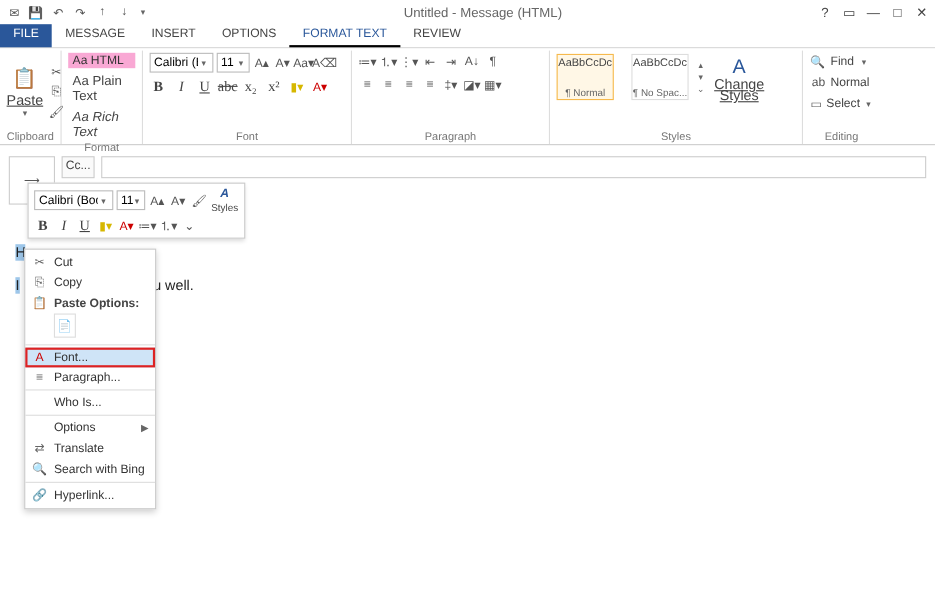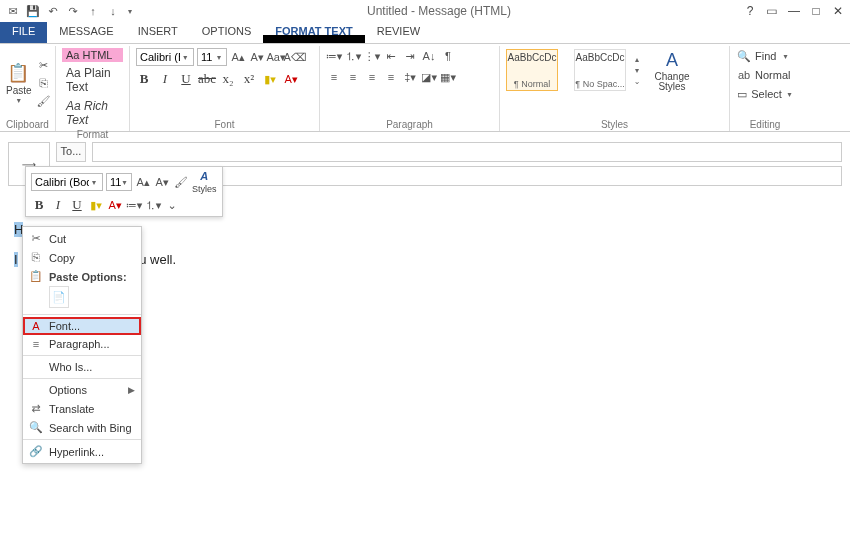--- a/index.html
+++ b/index.html
@@ -8,30 +8,30 @@
 .titlebar { height: 22px; display: flex; align-items: center; padding: 0 4px; }
 .qa { display: flex; gap: 2px; }
 .qa-btn { width: 18px; height: 18px; display: flex; align-items: center; justify-content: center; color: #555; }
 .title { flex: 1; text-align: center; color: #666; font-size: 12px; }
 .winctrl { display: flex; gap: 6px; }
 .winctrl span { width: 16px; text-align: center; color: #444; font-size: 12px; }
 
 .tabs { display: flex; align-items: stretch; height: 22px; border-bottom: 1px solid #ccc; background: #fff; }
 .tab { padding: 3px 12px; font-size: 11px; color: #444; cursor: pointer; }
 .tab.file { background: #2a579a; color: #fff; }
-.tab.active { color: #2a579a; border-bottom: 8px solid #000000; font-weight: bold; }
+.tab.active { color: #2a579a; border-bottom: 2px solid #000000; }
 
 .ribbon { display: flex; height: 88px; border-bottom: 1px solid #ccc; background: #fff; padding-top: 2px; }
 .group { border-right: 1px solid #ddd; padding: 2px 6px 1px 6px; display: flex; flex-direction: column; justify-content: space-between; }
 .group-label { text-align: center; color: #777; font-size: 10px; padding-top: 1px; }
 .group-body { display: flex; gap: 4px; flex: 1; }
 
 .big-btn { display: flex; flex-direction: column; align-items: center; justify-content: center; width: 36px; }
 .big-icon { width: 24px; height: 24px; display: flex; align-items: center; justify-content: center; font-size: 18px; }
-.small-label { font-size: 10px; color: #444; }
+.small-label { font-size: 13px; color: #444; text-decoration: underline; }
 
 .vstack { display: flex; flex-direction: column; gap: 2px; justify-content: center; }
 .hstack { display: flex; align-items: center; gap: 3px; }
 .icon-sm { width: 16px; height: 16px; display: flex; align-items: center; justify-content: center; color: #555; font-size: 11px; }
 
 .fmt-hl { background: #f9a8d4; padding: 1px 4px; color: #333; font-size: 11px; }
 .fmt-opt { padding: 1px 4px; font-size: 12px; color: #444; }
 
 .combo { border: 1px solid #bbb; height: 18px; display: flex; align-items: center; padding: 0 3px; background: #fff; }
 .combo input { border: none; outline: none; font-size: 11px; width: 100%; }
@@ -230,24 +230,20 @@
 </div>
 
 <div class="compose">
   <div class="send-area">
     <div style="border:1px solid #ccc;height:44px;display:flex;align-items:center;justify-content:center">
       <span style="font-size:10px;color:#555">⟶</span>
     </div>
   </div>
   <div class="addr-block">
     <div class="addr-row">
-      <div class="addr-btn">To...</div>
-      <div class="addr-input"></div>
-    </div>
-    <div class="addr-row">
       <div class="addr-btn">Cc...</div>
       <div class="addr-input"></div>
     </div>
   </div>
 </div>
 
 <div class="body-text">
   <span class="sel">H</span><br><br>
   <span class="sel">I</span>
   <span style="margin-left:118px">u well.</span>

